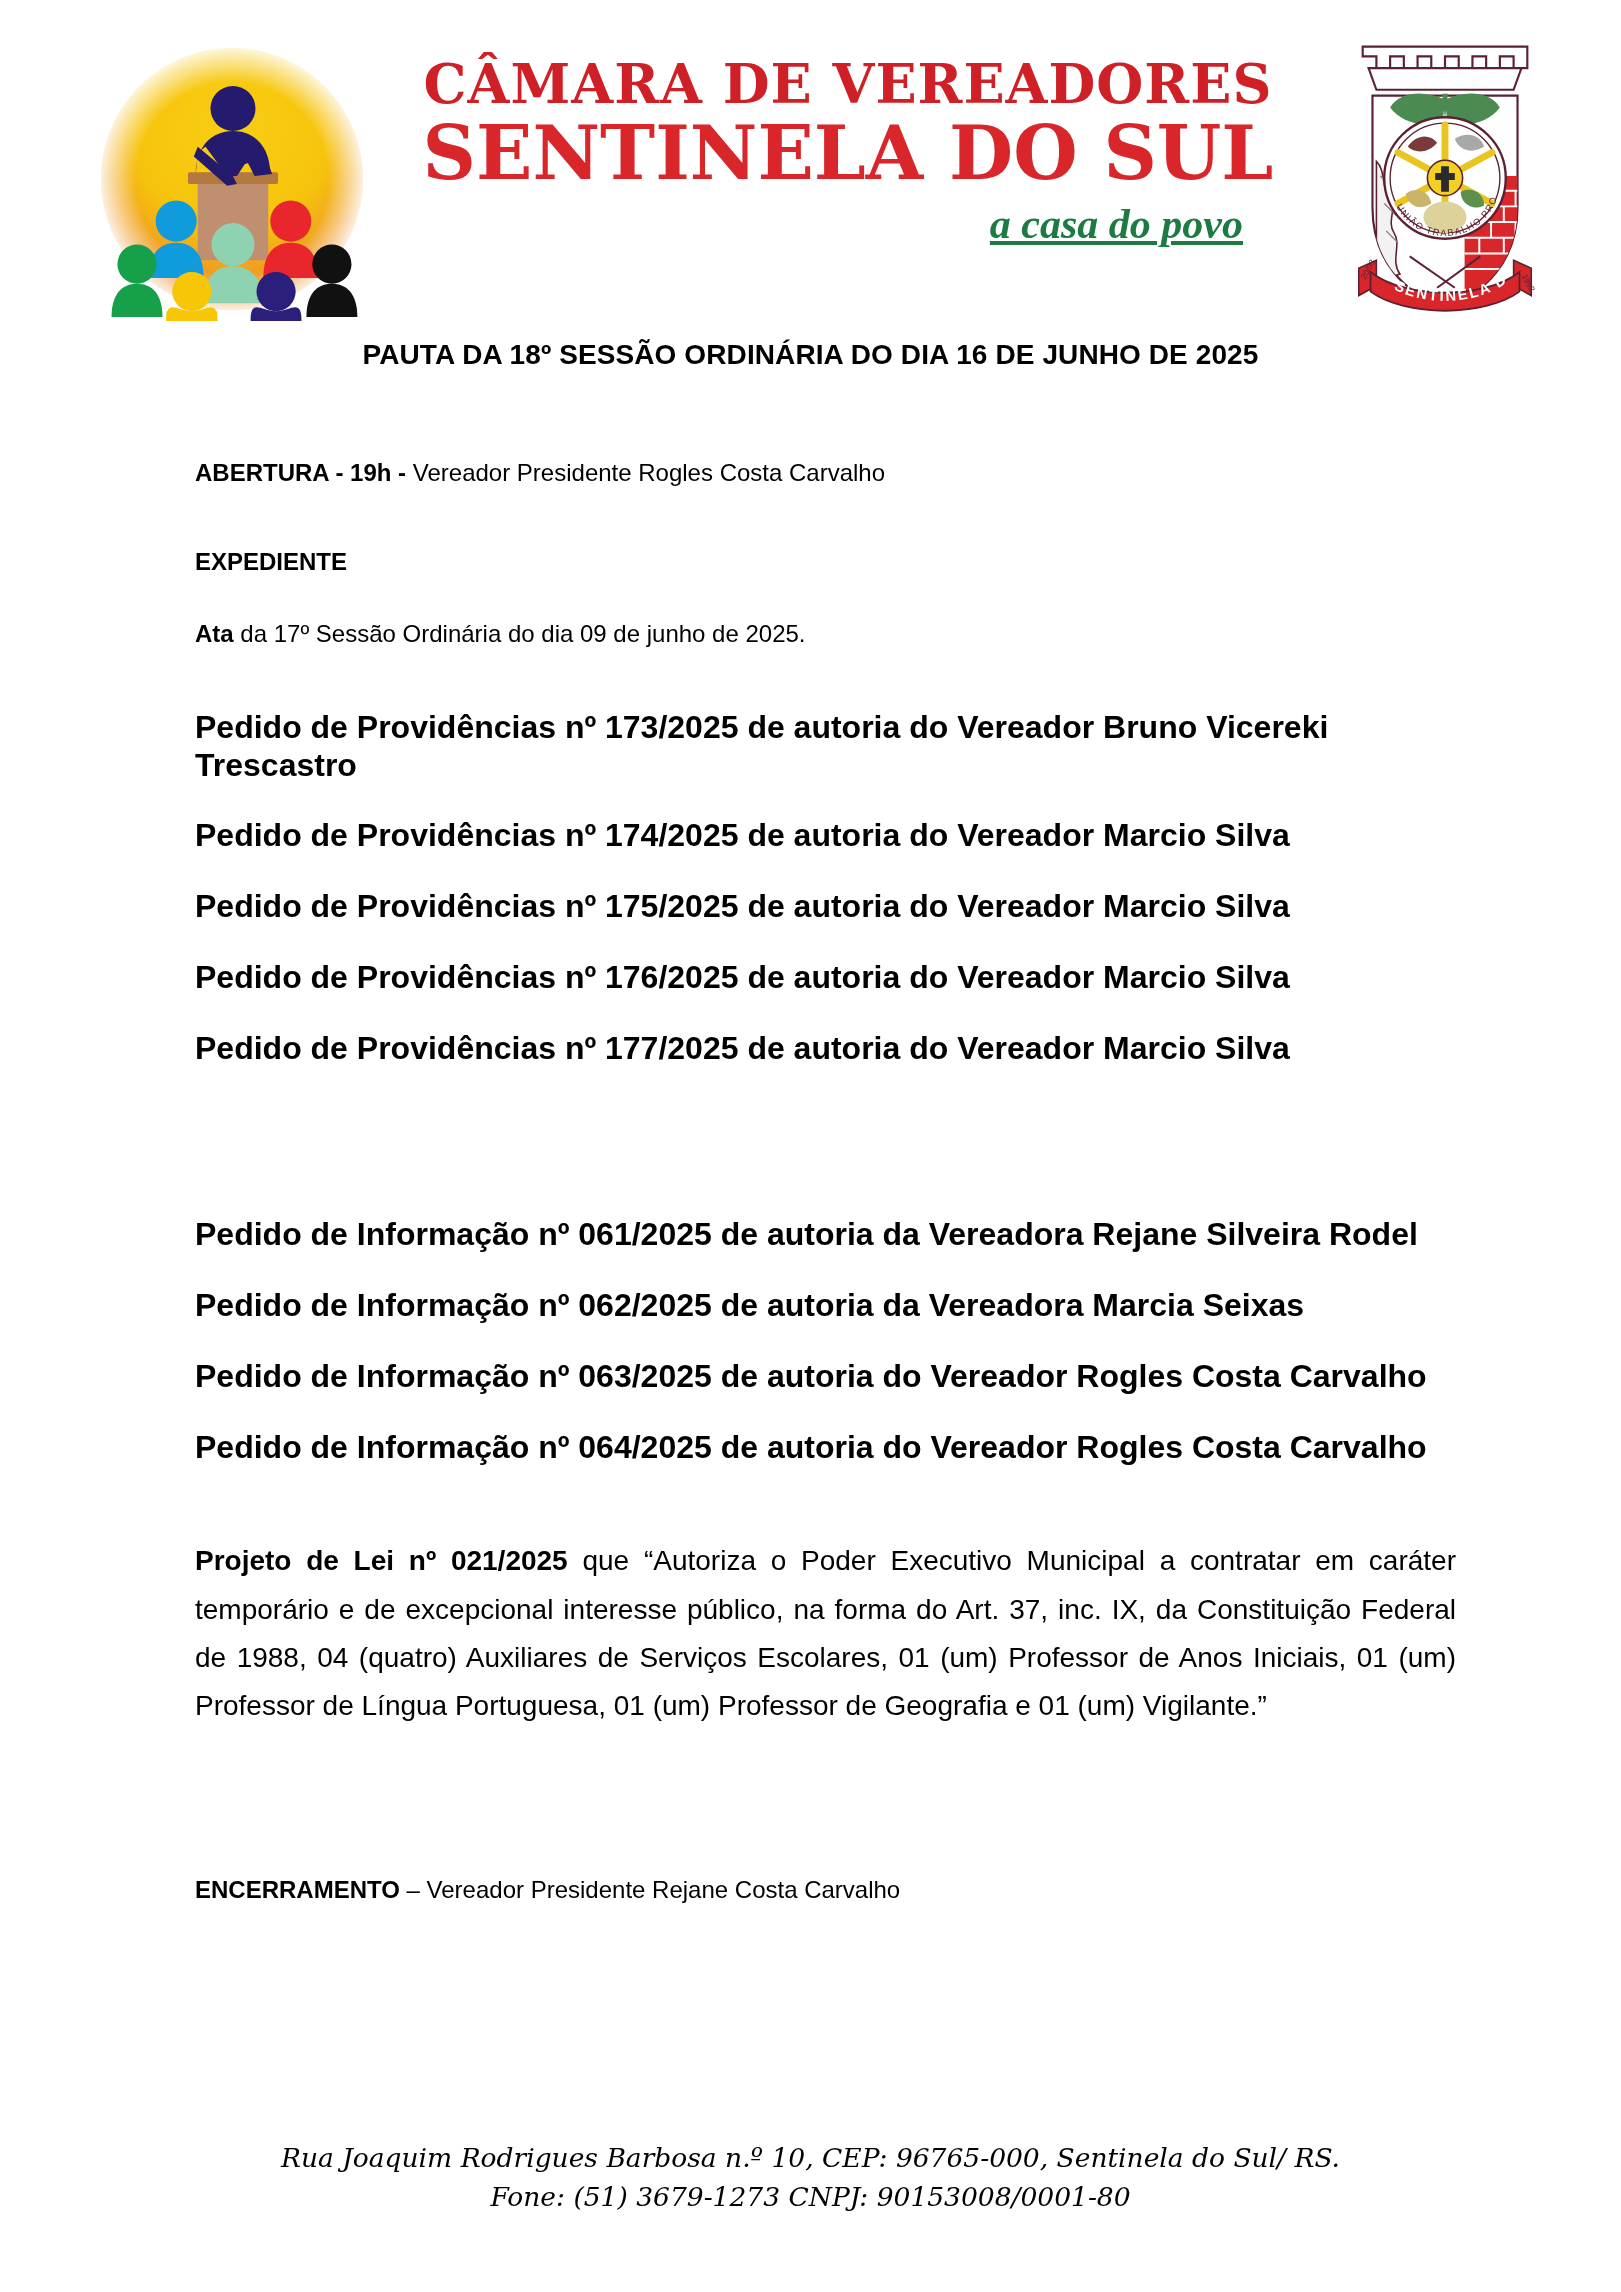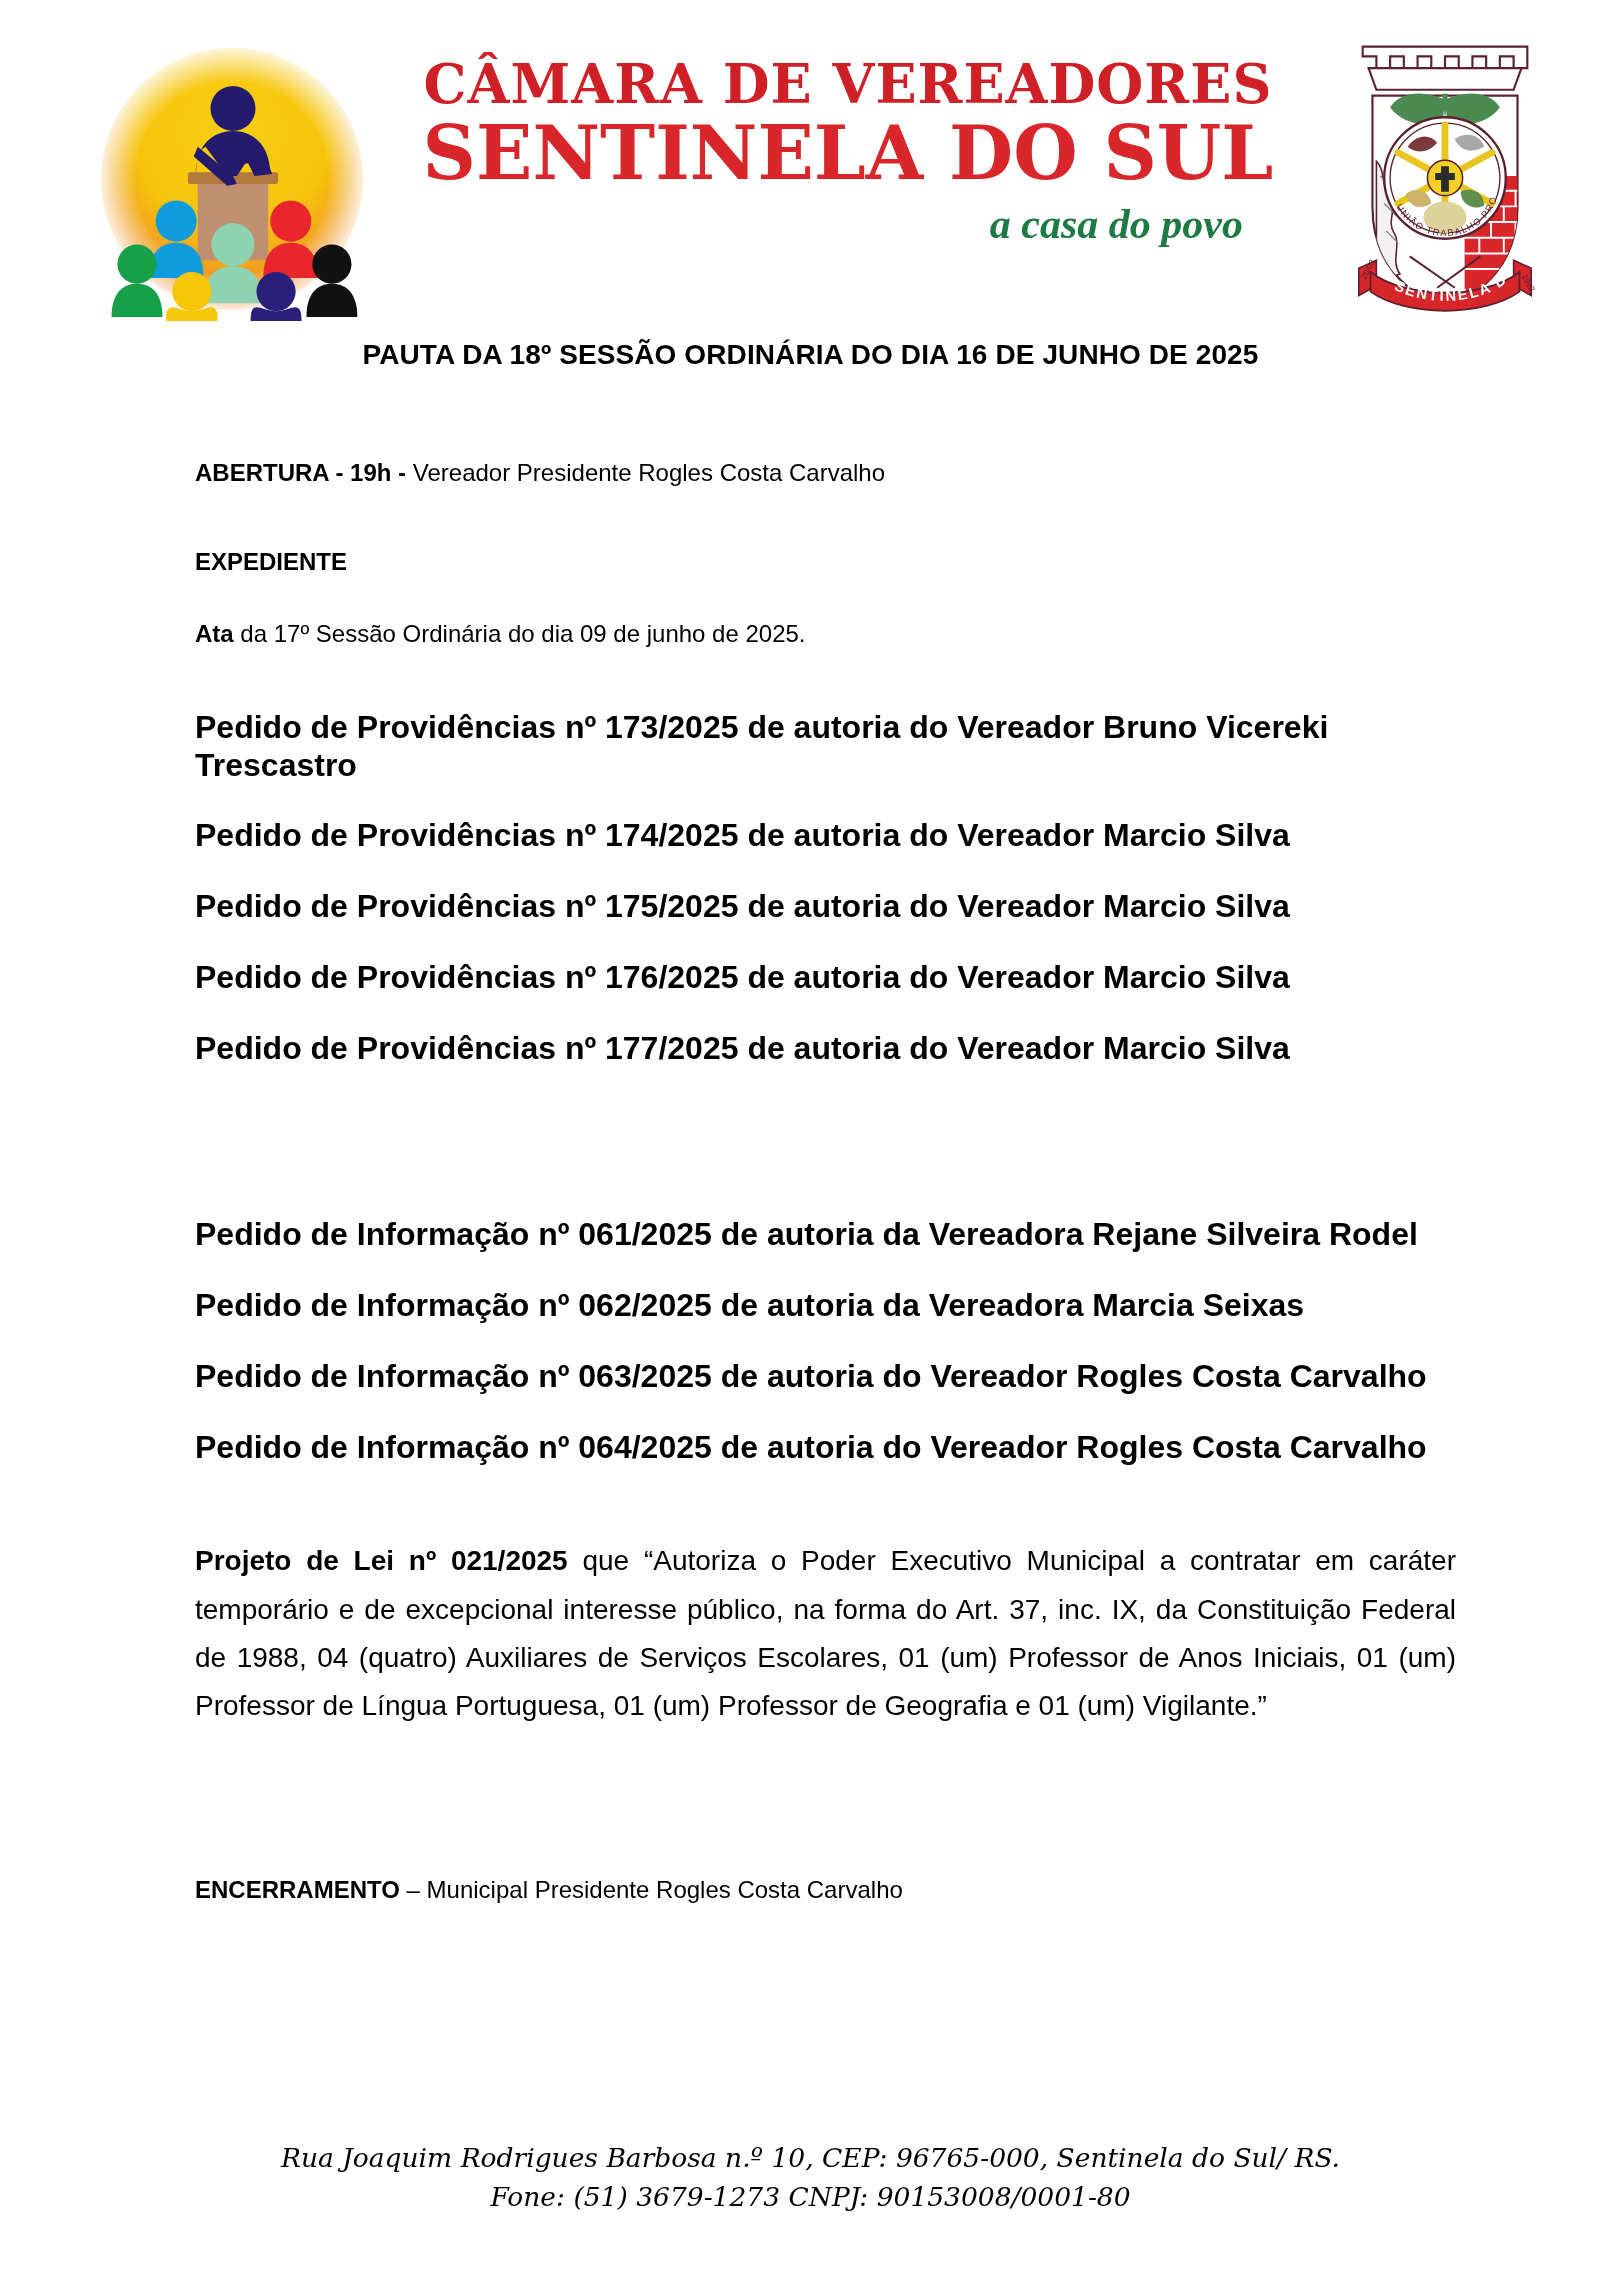--- a/index.html
+++ b/index.html
@@ -58,20 +58,21 @@
   .wm-line3 {
     font-family: "Liberation Serif", serif;
     font-style: italic;
     font-weight: bold;
     font-size: 42px;
     color: #1d7a42;
     margin-top: 7.8px;
     text-align: right;
     padding-right: 61px;
     white-space: nowrap;
+    text-decoration: underline;
   }
 
   .coat-of-arms {
     position: absolute;
     right: 78px;
     top: 29px;
     width: 196px;
     height: 294px;
   }
   .coat-of-arms svg { display: block; width: 100%; height: 100%; }
@@ -329,21 +330,21 @@
 
   <div class="spacer-sm"></div>
 
   <p class="justified">
     <b>Projeto de Lei nº 021/2025</b><span> que “Autoriza o Poder Executivo Municipal a contratar em caráter temporário e de excepcional interesse público, na forma do Art. 37, inc. IX, da Constituição Federal de 1988, 04 (quatro) Auxiliares de Serviços Escolares, 01 (um) Professor de Anos Iniciais, 01 (um) Professor de Língua Portuguesa, 01 (um) Professor de Geografia e 01 (um) Vigilante.”</span>
   </p>
 
   <div class="spacer-lg"></div>
 
   <p class="para">
-    <b>ENCERRAMENTO</b><span> – Municipal Presidente Rogles Costa Carvalho</span>
+    <b>ENCERRAMENTO</b><span> – Vereador Presidente Rejane Costa Carvalho</span>
   </p>
 </div>
 
 <div class="footer">
   <div class="footer-line">Rua Joaquim Rodrigues Barbosa n.º 10, CEP: 96765-000,  Sentinela do Sul/ RS.</div>
   <div class="footer-line">Fone: (51) 3679-1273 CNPJ: 90153008/0001-80</div>
 </div>
 
 
 </body></html>

